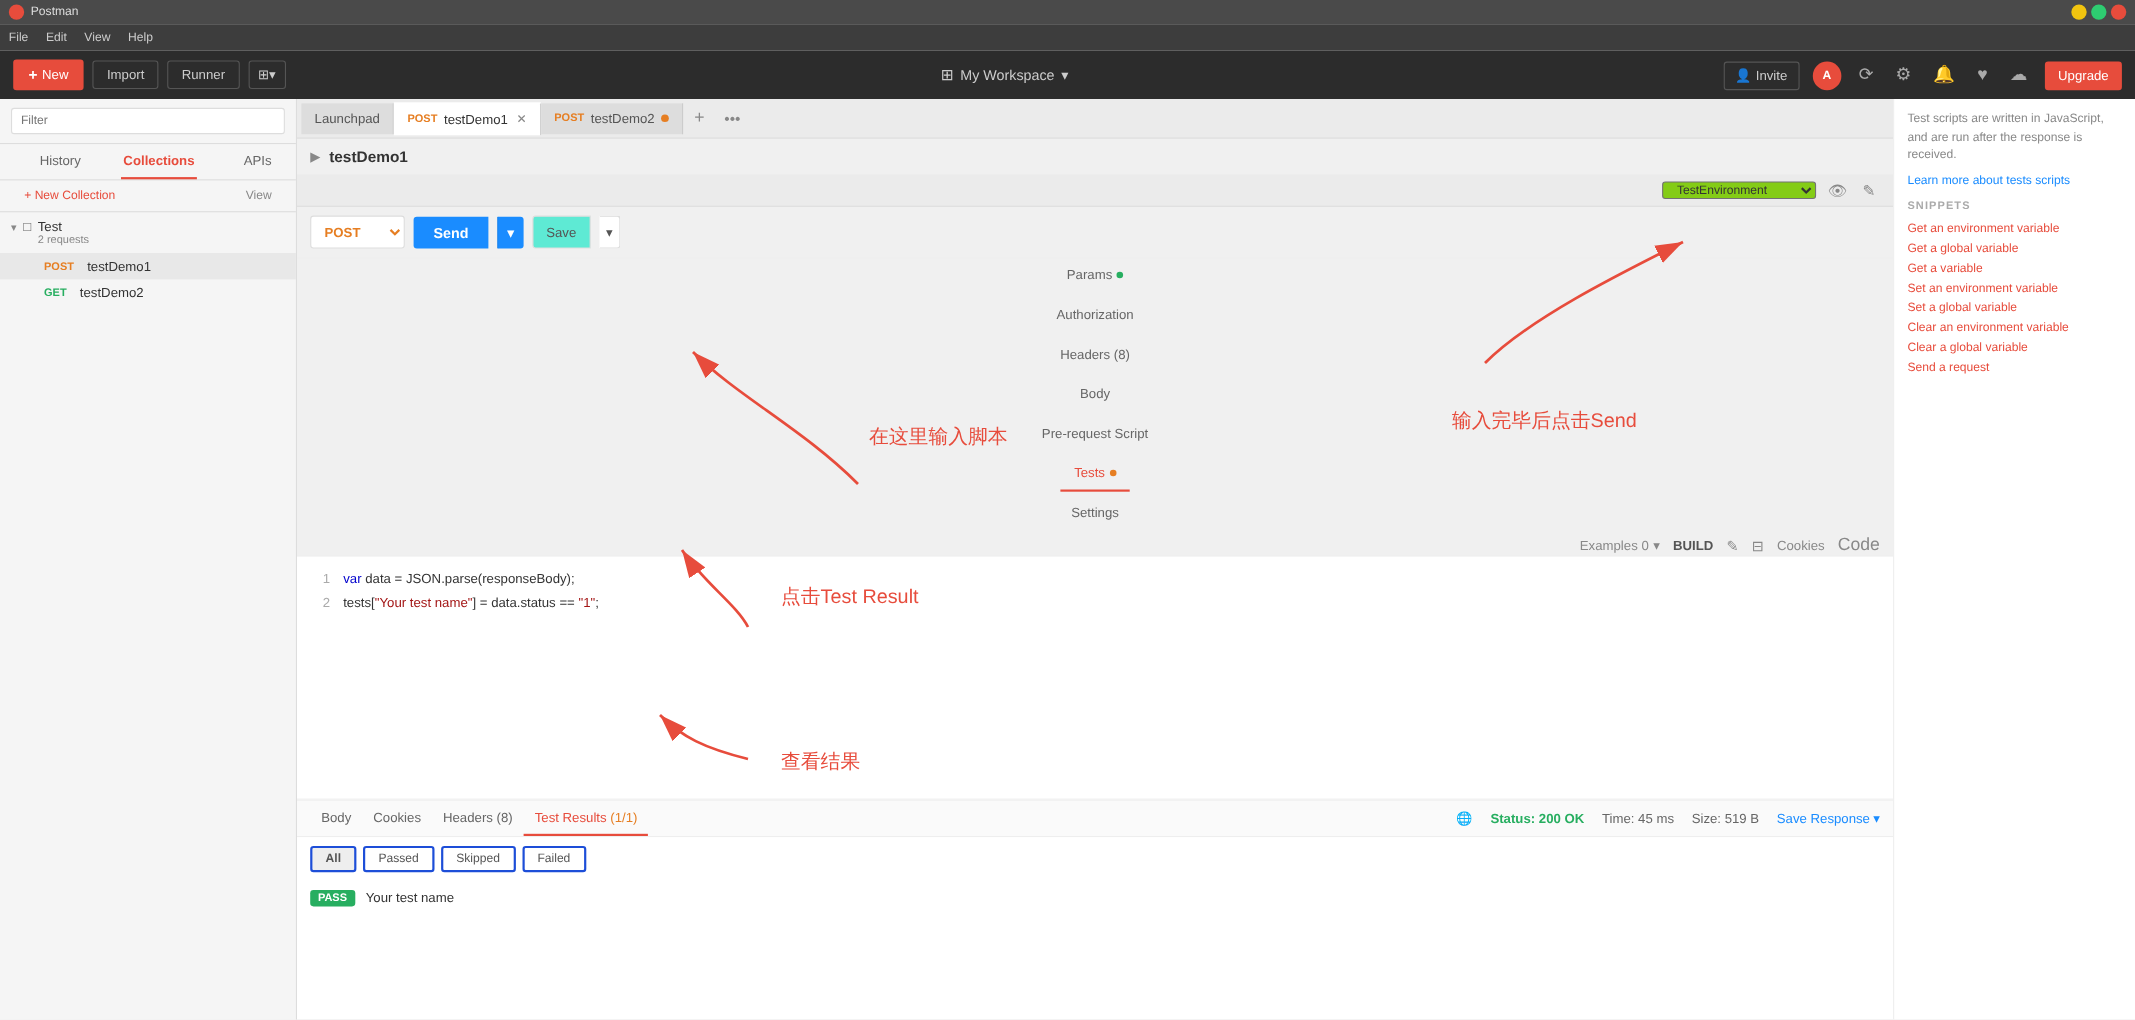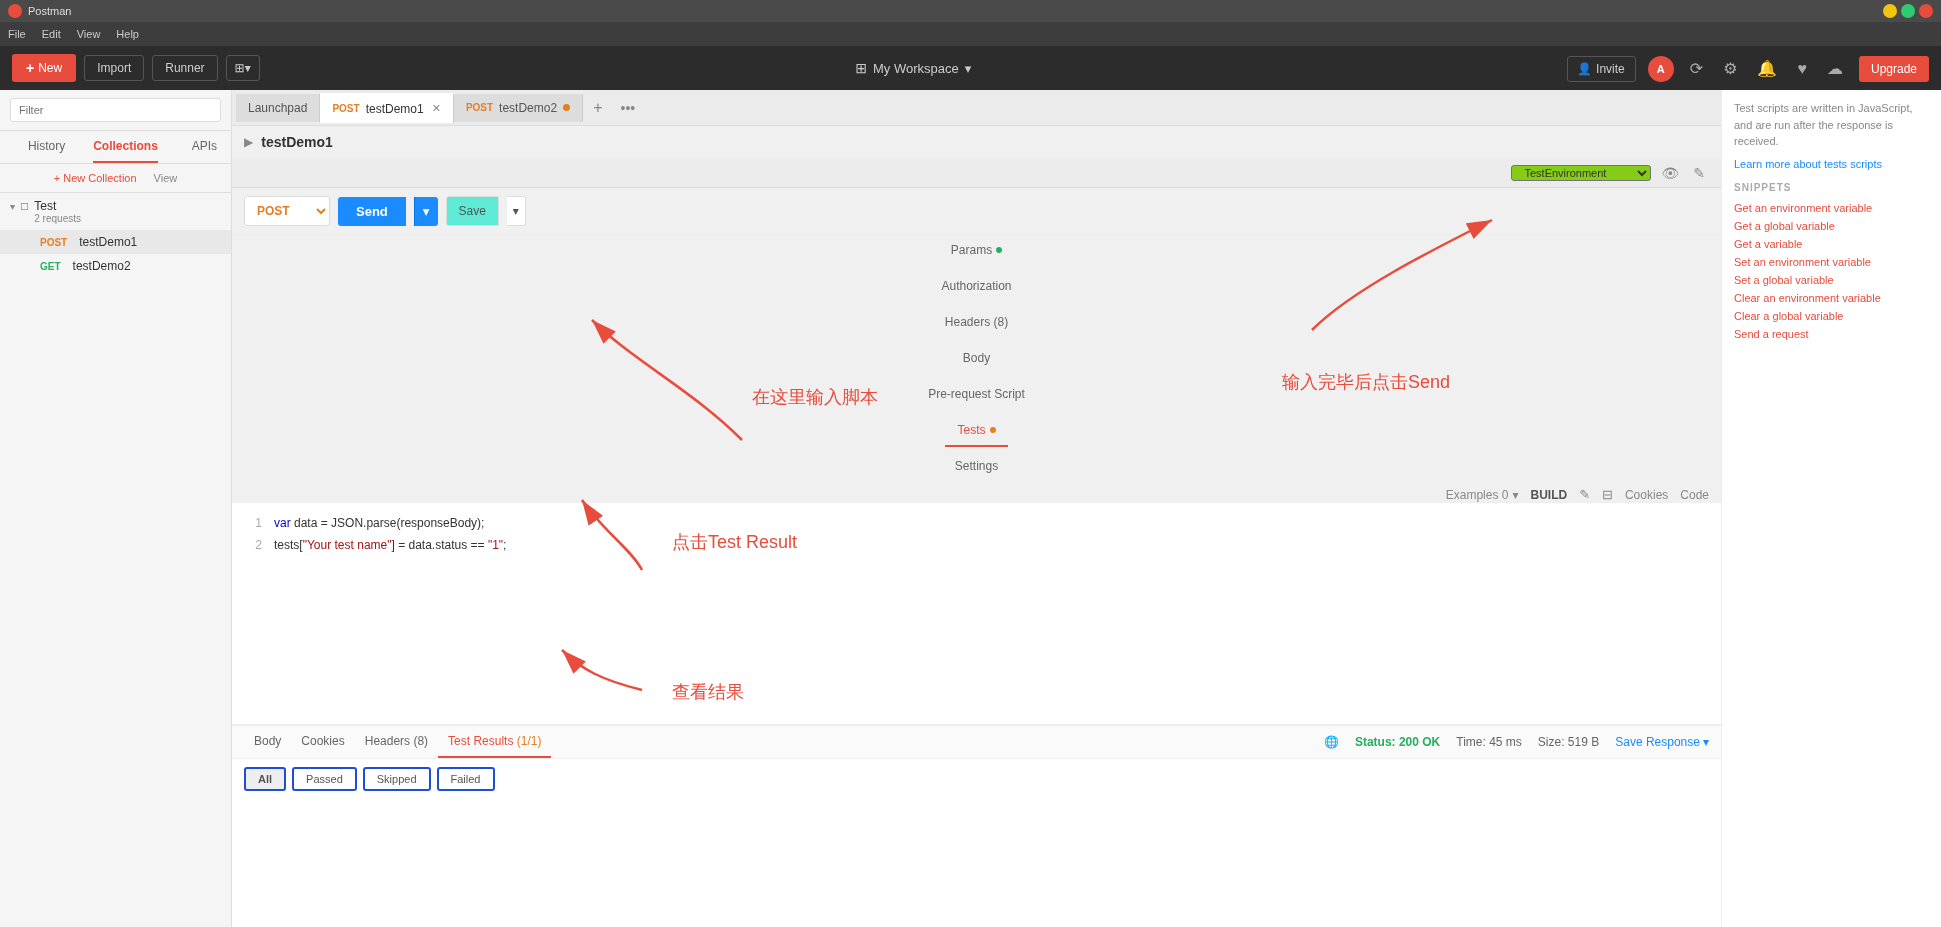--- a/index.html
+++ b/index.html
@@ -127,21 +127,21 @@
     }
 
     
     #main-layout {
       display: flex;
       height: calc(100vh - 90px);
     }
 
     
     #sidebar {
-      width: 232px;
+      width: 270px;
       background: #f5f5f5;
       border-right: 1px solid #ddd;
       display: flex;
       flex-direction: column;
       flex-shrink: 0;
     }
     #sidebar-search {
       padding: 8px 10px;
       border-bottom: 1px solid #ddd;
     }
@@ -167,21 +167,21 @@
       border-bottom: 2px solid transparent;
       margin-left: 20px;
     }
     .sidebar-tab.active {
       color: #e74c3c;
       border-bottom: 2px solid #e74c3c;
       font-weight: 600;
     }
     .sidebar-actions {
       display: flex;
-      justify-content: center;
+      justify-content: space-between;
       align-items: center;
       padding: 8px 22px;
       border-bottom: 1px solid #ddd;
       gap: 17px;
     }
     .sidebar-actions .new-collection {
       color: #e74c3c;
       font-size: 11px;
       cursor: pointer;
       display: flex;
@@ -769,21 +769,21 @@
         <div class="req-tab">Settings</div>
         <div class="req-options-right">
           <span class="examples-btn">
             <span>Examples 0</span>
             <span>▾</span>
           </span>
           <span class="build-btn">BUILD</span>
           <span class="icon-pencil">✎</span>
           <span class="icon-settings">⊟</span>
           <span style="font-size:12px;color:#888;cursor:pointer;">Cookies</span>
-          <span style="font-size:12px;color:#888;cursor:pointer;">Code</span>
+          <span style="font-size:16px;color:#888;cursor:pointer;">Code</span>
         </div>
       </div>
 
       <div id="code-editor">
         <div class="code-line">
           <span class="line-num">1</span>
           <span class="line-code"><span class="kw-var">var</span> data = JSON.parse(responseBody);</span>
         </div>
         <div class="code-line">
           <span class="line-num">2</span>
@@ -811,20 +811,26 @@
           </div>
         </div>
 
         <div id="test-filter">
           <button class="filter-btn active">All</button>
           <button class="filter-btn">Passed</button>
           <button class="filter-btn">Skipped</button>
           <button class="filter-btn">Failed</button>
         </div>
 
+        <div id="test-results-body">
+          <div class="test-result-row">
+            <span class="pass-badge">PASS</span>
+            <span class="test-result-name">Your test name</span>
+          </div>
+        </div>
       </div>
 
       <div style="position:absolute;left:0;top:0;width:100%;height:100%;pointer-events:none;z-index:20;">
 
         <svg style="position:absolute;left:280px;top:150px;width:350px;height:220px;">
           <defs>
             <marker id="arrowhead1" markerWidth="10" markerHeight="7" refX="10" refY="3.5" orient="auto">
               <polygon points="0 0, 10 3.5, 0 7" fill="#e74c3c"></polygon>
             </marker>
           </defs>

